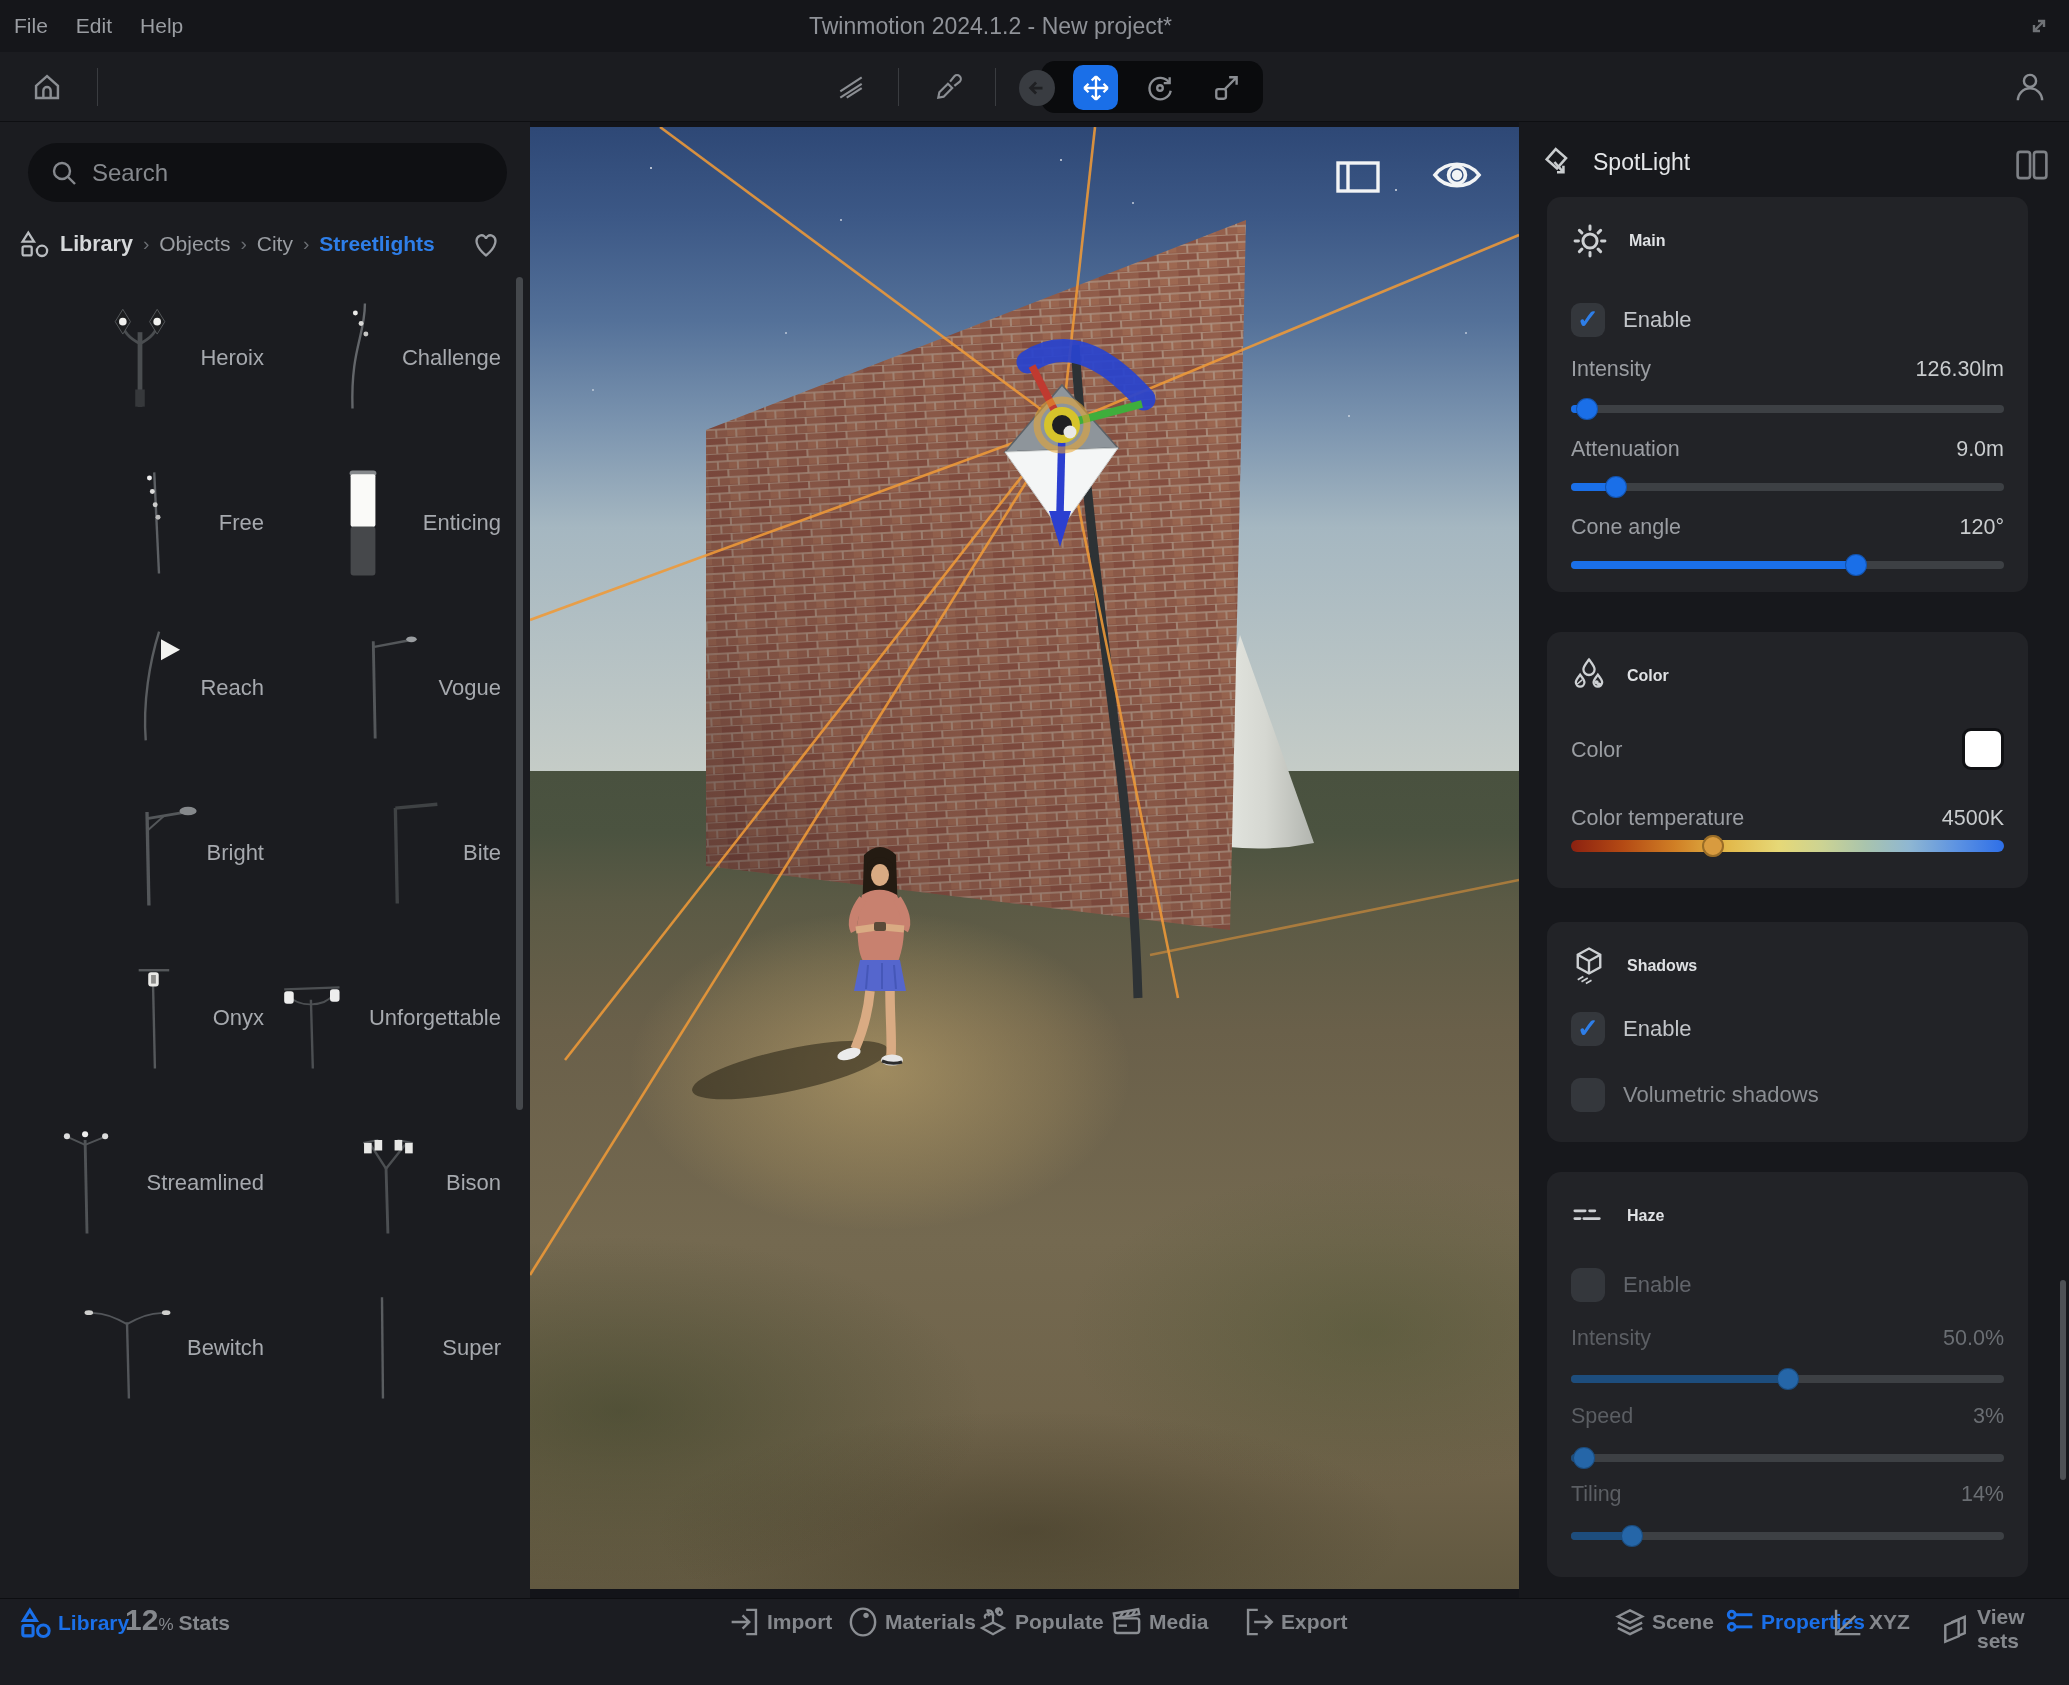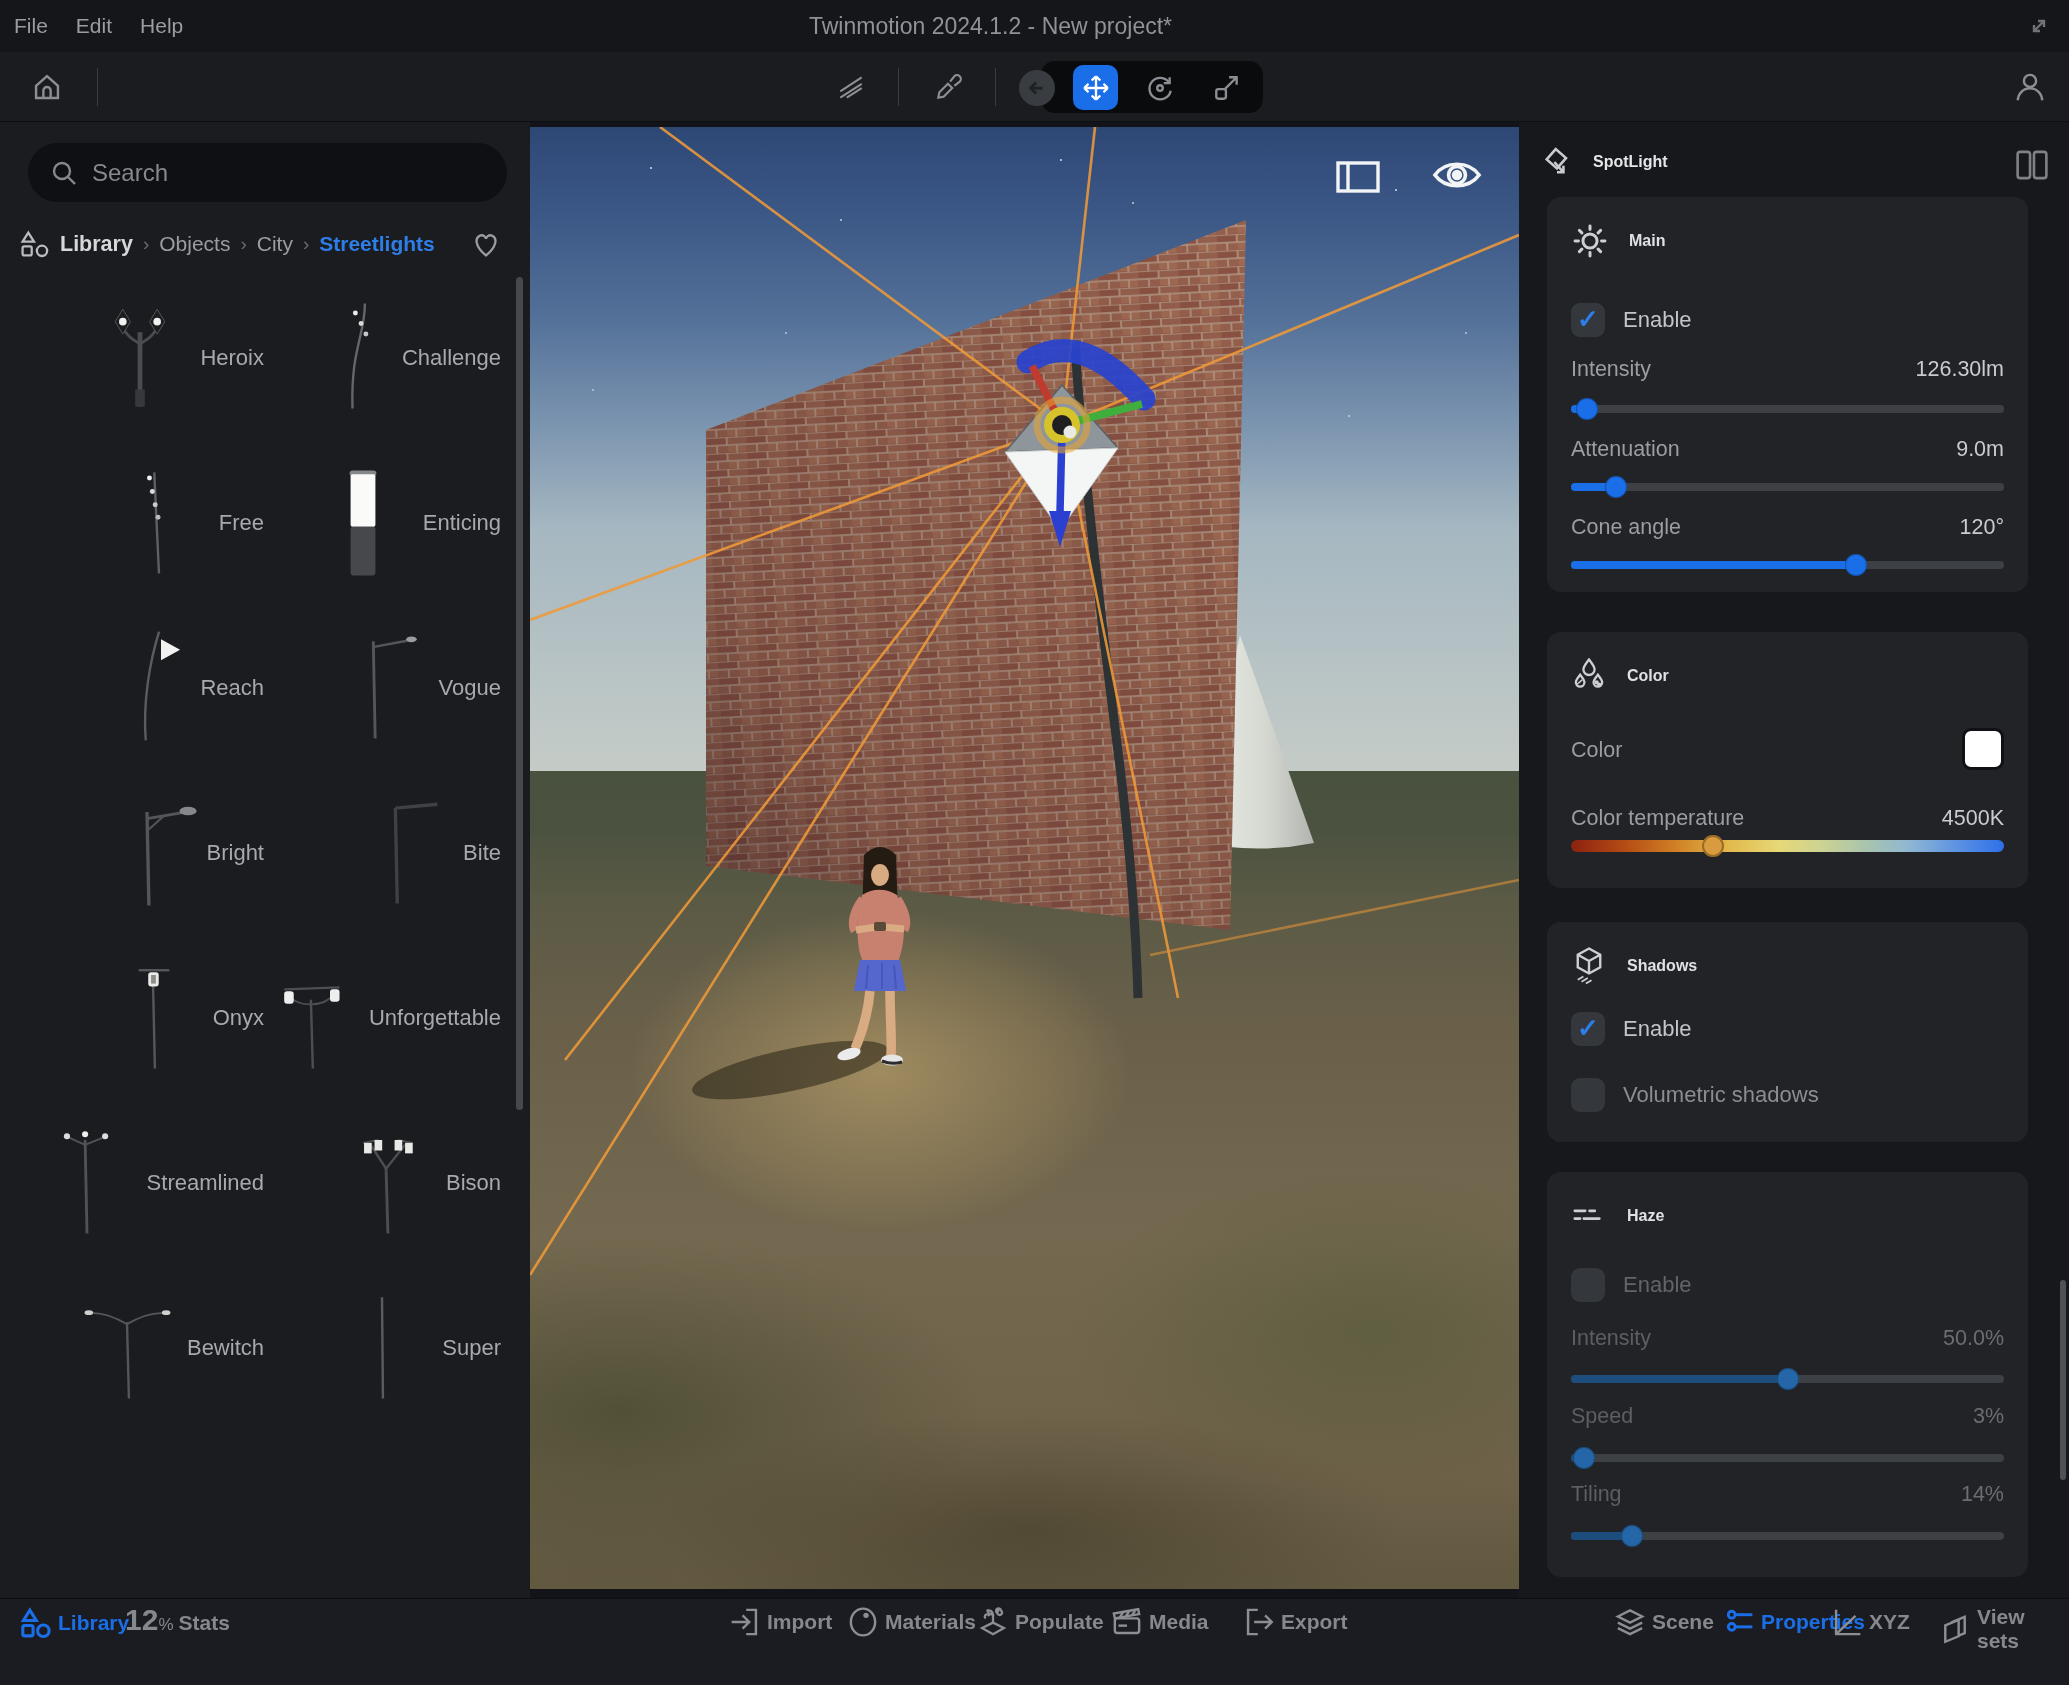--- a/index.html
+++ b/index.html
@@ -55,21 +55,21 @@
       radial-gradient(ellipse 430px 230px at 840px 560px, rgba(72,82,48,.42), transparent 70%),
       radial-gradient(ellipse 500px 160px at 500px 760px, rgba(56,50,32,.45), transparent 75%),
       linear-gradient(180deg,#49513f 0px,#4b5340 62px,#5b5a45 132px,#6a604a 260px,#746950 470px,#6e6249 700px,#615840 818px); }
   .scene { position:absolute; left:0; top:0; width:989px; height:1462px; }
   .vp-split { position:absolute; left:805px; top:33px; }
   .vp-eye { position:absolute; left:901px; top:28px; }
 
   
   .right-panel { position:absolute; left:1519px; top:122px; width:550px; height:1476px; background:#17181c; z-index:20; }
   .rp-head { position:absolute; left:20px; top:22px; display:flex; align-items:center; gap:18px; }
-  .rp-title { color:#e4e6e8; font-size:16px; font-weight:700; }
+  .rp-title { color:#e4e6e8; font-size:23px; font-weight:400; }
   .rp-split { position:absolute; left:494px; top:26px; }
   .rp-scroll { position:absolute; left:541px; top:1158px; width:6px; height:200px; background:#4e5155; border-radius:3px; }
   .card { position:absolute; left:28px; width:481px; background:#222327; border-radius:14px; }
   .card-head { position:absolute; left:24px; top:22px; display:flex; align-items:center; gap:20px; height:44px; }
   .card-title { color:#dfe1e4; font-size:16px; font-weight:700; }
   .check-row { position:absolute; left:24px; display:flex; align-items:center; gap:18px; }
   .checkbox { width:34px; height:34px; border-radius:9px; background:#34373c; position:relative; cursor:pointer; }
   .checkbox.checked::after { content:"✓"; position:absolute; left:0; top:0; width:34px; height:34px; line-height:33px;
     text-align:center; color:#2e7ee8; font-size:26px; font-weight:700; }
   .check-label { color:#c2c5c9; font-size:22px; }

